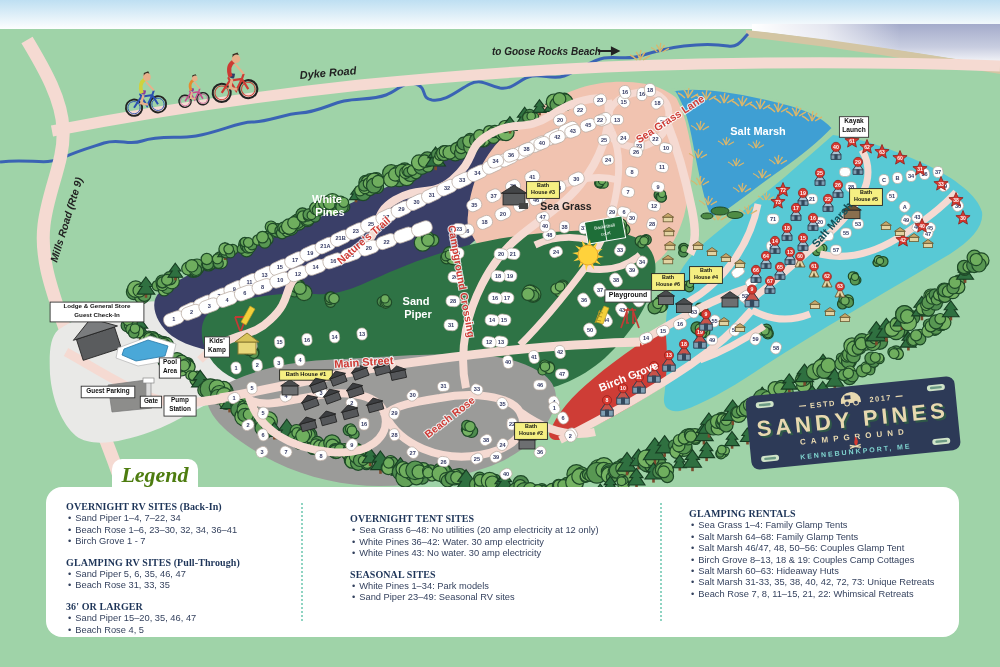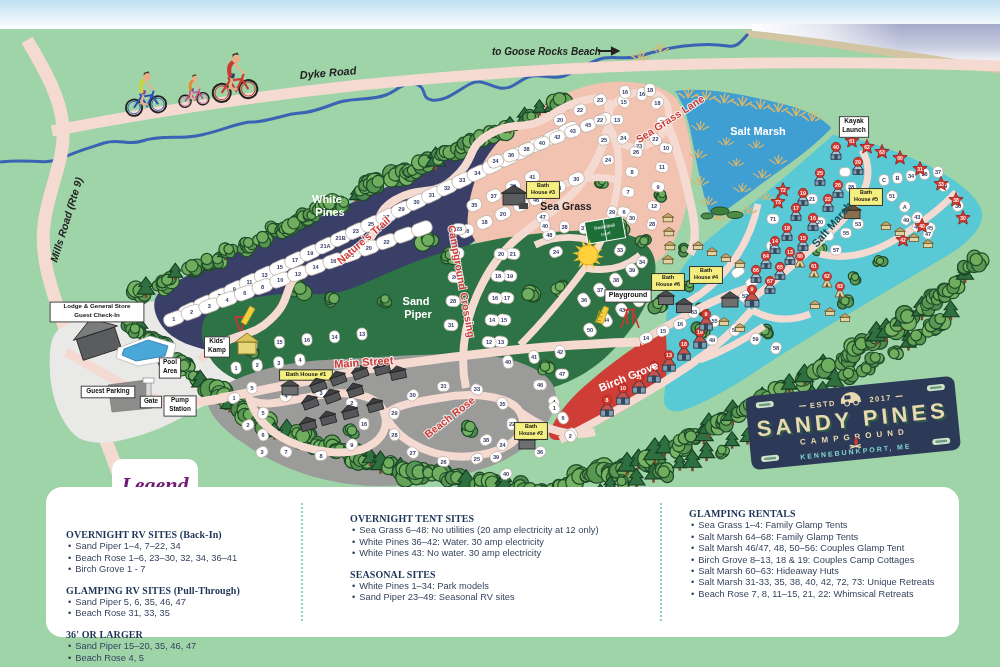--- a/index.html
+++ b/index.html
@@ -1,19 +1,19 @@
 <!DOCTYPE html>
 <html><head>
 <meta charset="utf-8">
 <style>
 html,body{margin:0;padding:0;background:#9fd3a8;}
 .page{position:relative;width:1000px;height:667px;overflow:hidden;font-family:"Liberation Sans",sans-serif;}
 .page>svg{position:absolute;top:0;left:0;}
 .legendtab{position:absolute;left:112px;top:459px;width:86px;height:34px;background:#fff;border-radius:10px 10px 0 0;}
-.legendtab span{display:block;text-align:center;margin-top:13px;font-family:"Liberation Serif",serif;font-style:italic;font-weight:bold;font-size:22px;color:#701a75;}
+.legendtab span{display:block;text-align:center;margin-top:3px;font-family:"Liberation Serif",serif;font-style:italic;font-weight:bold;font-size:22px;color:#4d7c0f;}
 .legendpanel{position:absolute;left:46px;top:487px;width:913px;height:150px;background:#fff;border-radius:16px;}
 .lcol{position:absolute;font-size:9.3px;color:#36435f;line-height:11.4px;}
 .lh{font-family:"Liberation Serif",serif;font-weight:bold;font-size:10px;color:#1d3458;letter-spacing:0.1px;margin-bottom:1px;}
 .li{white-space:nowrap;}
 .lb{color:#33415e;margin-right:4px;margin-left:2px;}
 .lg{height:9px;}
 .lsep{position:absolute;top:503px;height:118px;border-left:2px dotted #8fd4c2;}
 </style>
 </head>
 <body>
@@ -2787,21 +2787,21 @@
         <text x="0" y="31" font-size="7" font-weight="bold" fill="#7fd4cf" text-anchor="middle" letter-spacing="2">KENNEBUNKPORT, ME</text>
       </g>
 </svg>
 
 <div class="legendtab">
       <span>Legend</span>
     </div>
 
 <div class="legendpanel"></div>
 
-<div class="lcol" style="left:66px;top:529px;">
+<div class="lcol" style="left:66px;top:501px;">
 <div class="lh">OVERNIGHT RV SITES (Back-In)</div>
 <div class="li"><span class="lb">•</span>Sand Piper 1–4, 7–22, 34</div>
 <div class="li"><span class="lb">•</span>Beach Rose 1–6, 23–30, 32, 34, 36–41</div>
 <div class="li"><span class="lb">•</span>Birch Grove 1 - 7</div>
 <div class="lg"></div>
 <div class="lh">GLAMPING RV SITES (Pull-Through)</div>
 <div class="li"><span class="lb">•</span>Sand Piper 5, 6, 35, 46, 47</div>
 <div class="li"><span class="lb">•</span>Beach Rose 31, 33, 35</div>
 <div class="lg"></div>
 <div class="lh">36' OR LARGER</div>

